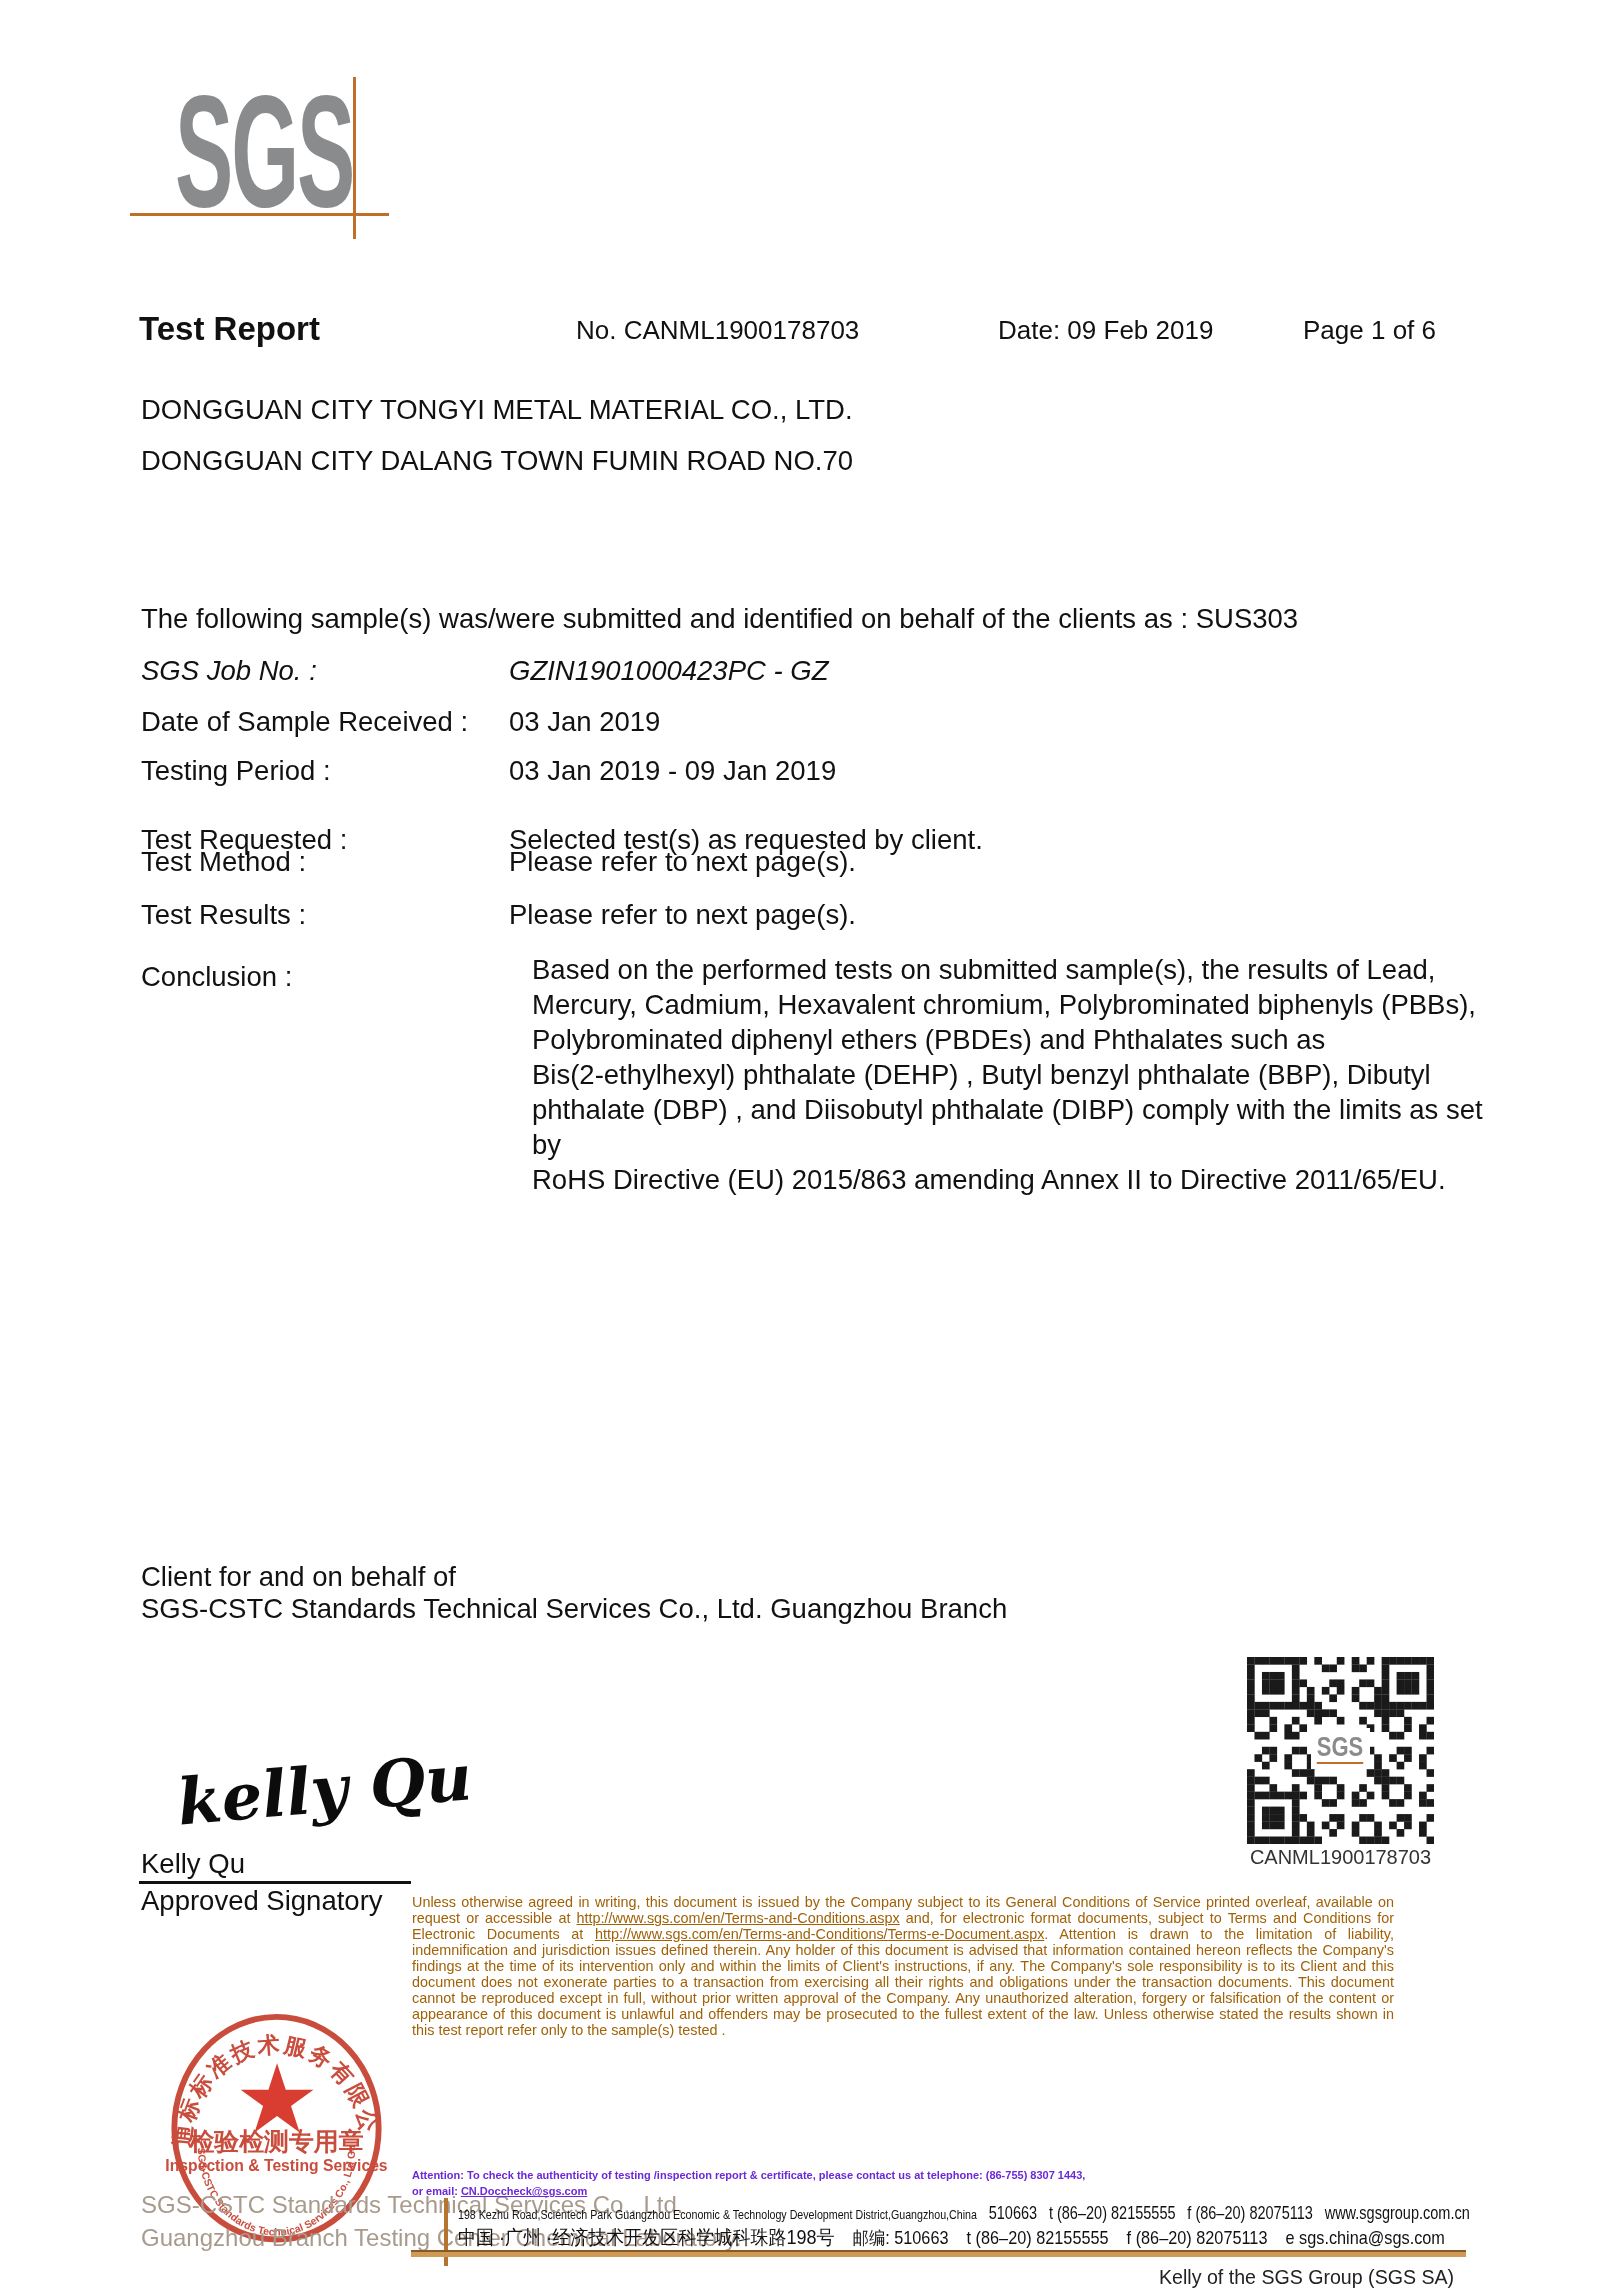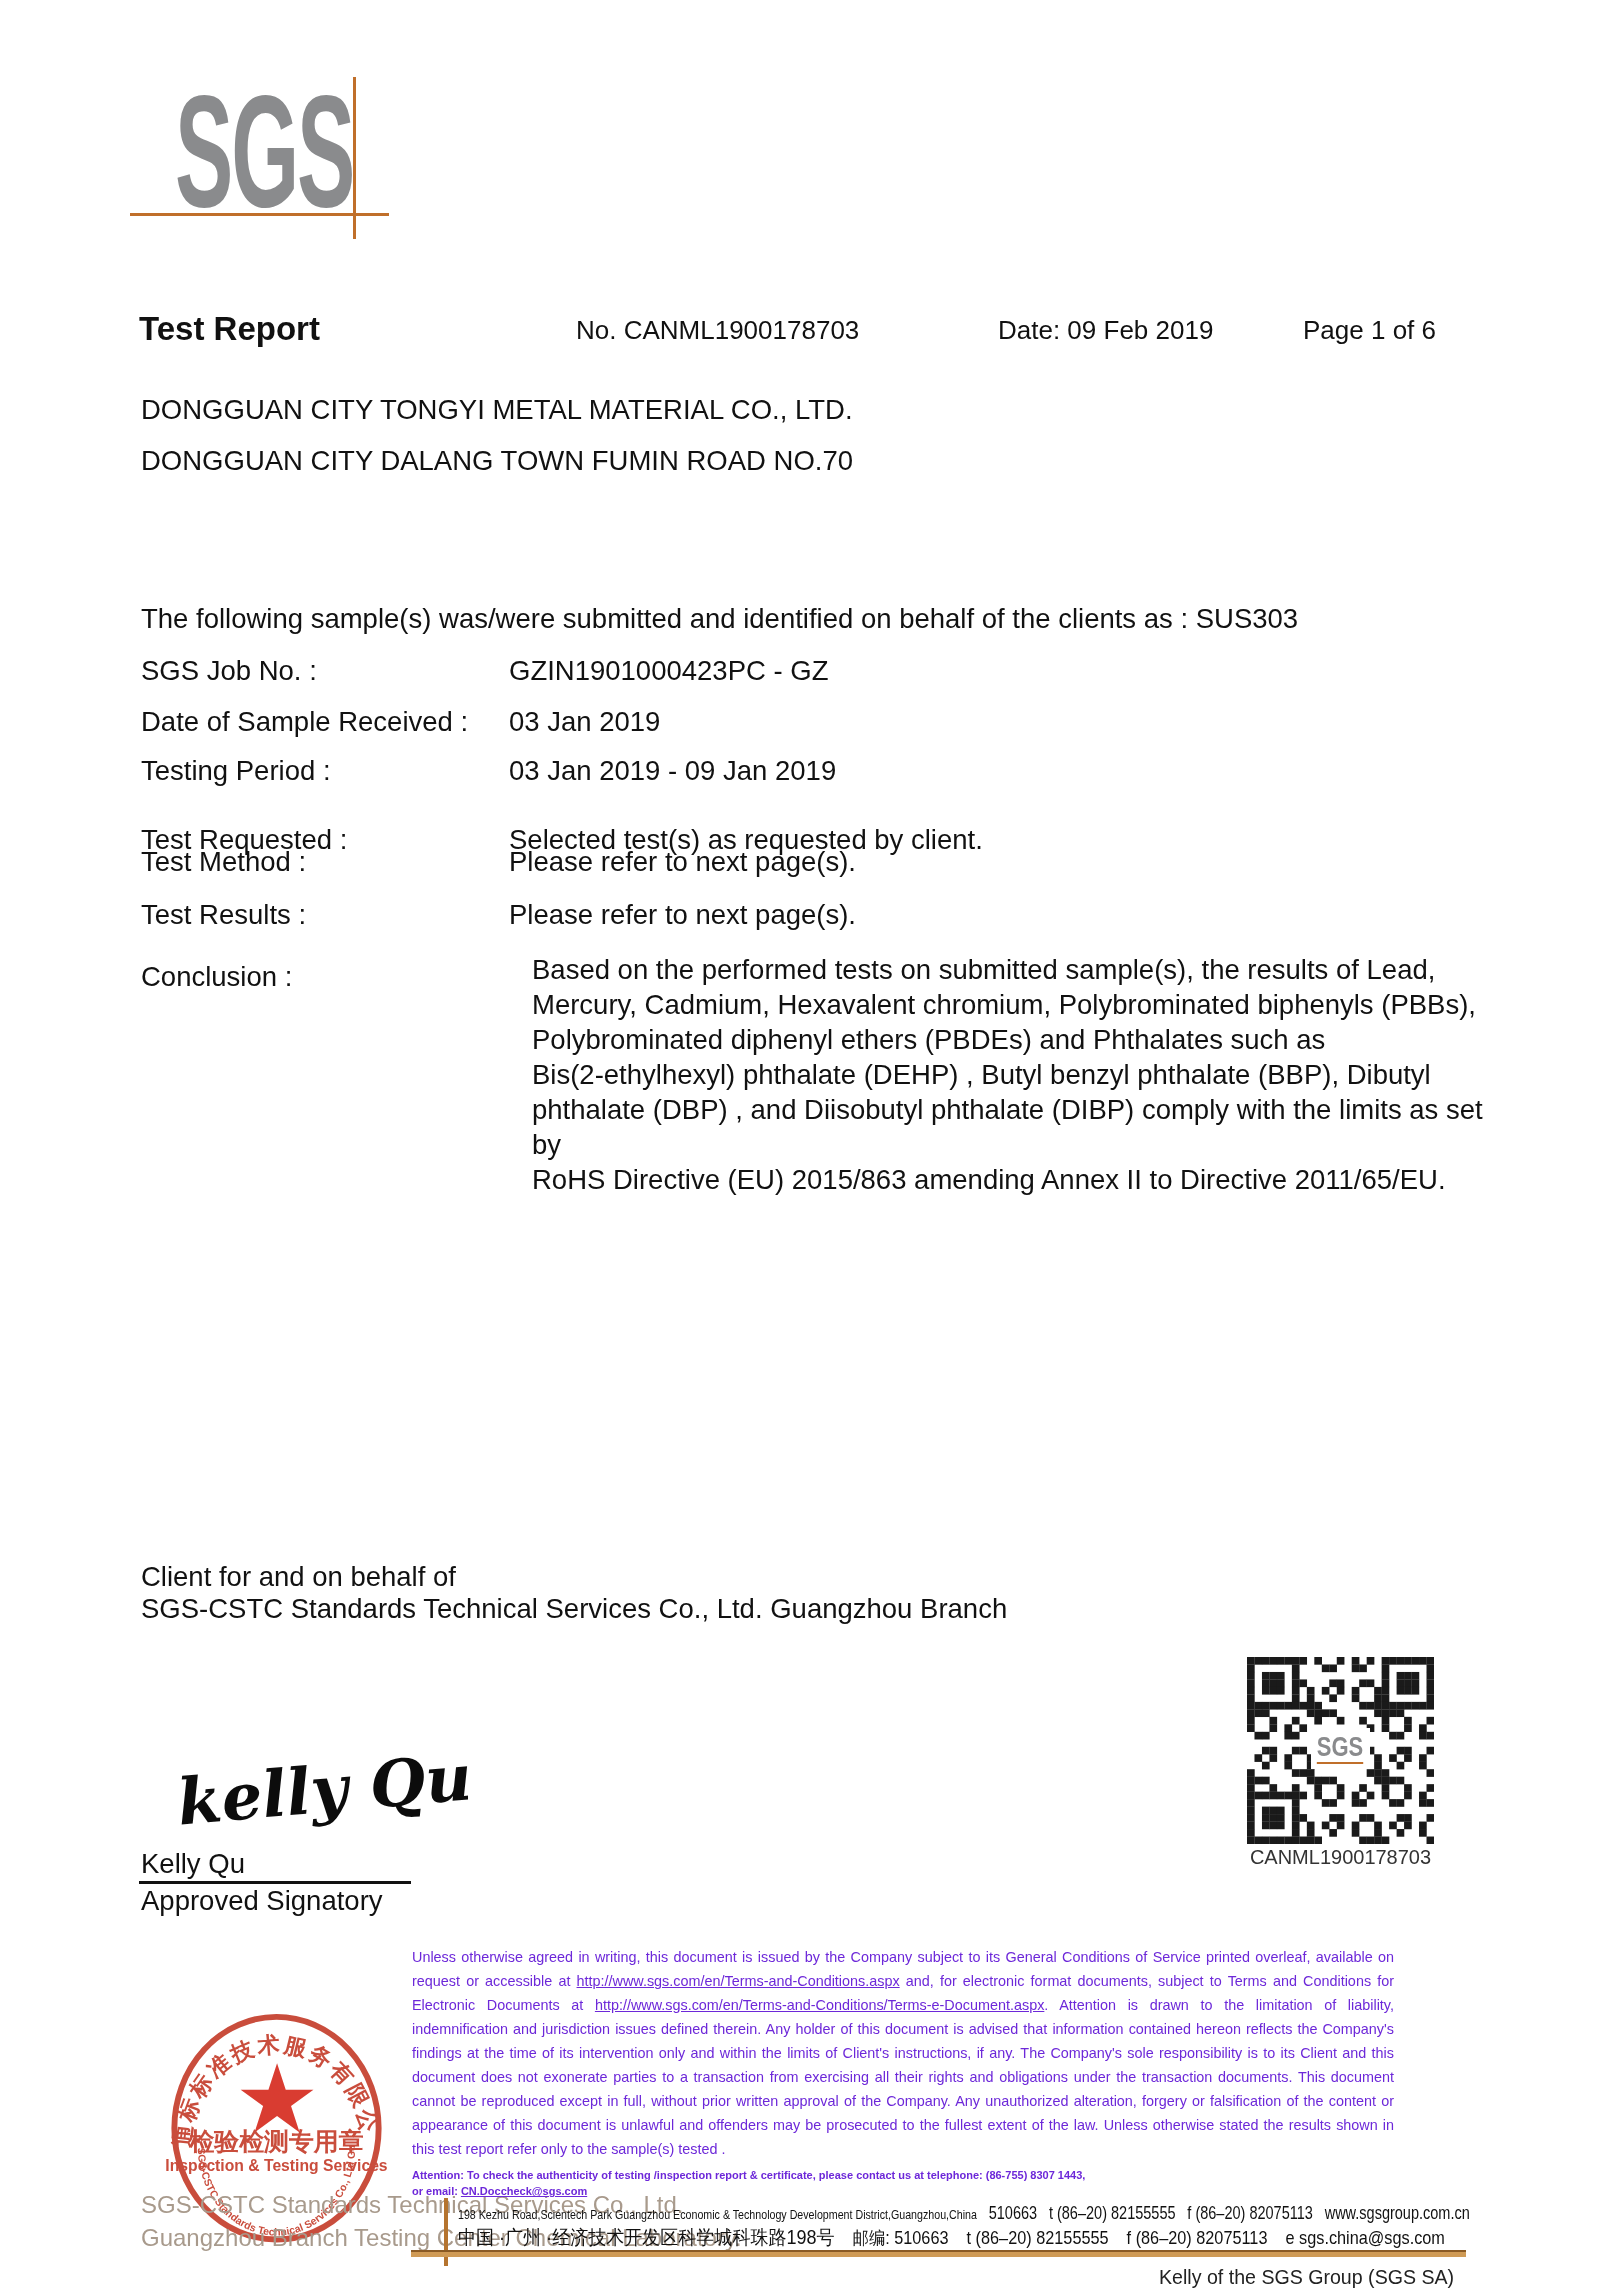--- a/index.html
+++ b/index.html
@@ -18,21 +18,21 @@
   .hdr-date { left:998px; top:315px; font-size:26px; }
   .hdr-page { left:1303px; top:315px; font-size:26px; }
 
   .body-42 { font-size:27.5px; }
   .client-1 { left:141px; top:394px; }
   .client-2 { left:141px; top:445px; }
   .intro    { left:141px; top:603px; }
 
   .row-label { left:141px; }
   .row-value { left:509px; }
-  .y1 { top:655px; } .y2 { top:706px; } .y3 { top:755px; }
+  .y1 { top:655px;font-style:italic; } .y2 { top:706px; } .y3 { top:755px; }
   .y4 { top:804px;margin-top:20px; } .y5 { top:846px; } .y6 { top:899px; }
   .ylabel7 { top:961px; }
   .concl-value { left:511px; top:952px; width:982px; font-size:27.5px; line-height:35px; white-space:pre-line;margin-left:21px; }
 
   .signed-1 { left:141px; top:1561px; }
   .signed-2 { left:141px; top:1593px; }
 
   .sig-svg  { left:167px; top:1731px; }
   .sig-rule { left:139px; top:1881px; width:272px; height:3.3px; background:#111; }
   .sig-name  { left:141px; top:1848px; }
@@ -40,21 +40,21 @@
 
   .qr-svg { left:1247px; top:1657px; }
   .qr-center { left:1311px; top:1728px; width:59px; height:41px; background:#fff; display:flex; align-items:center; justify-content:center; }
   .qr-center span { font-size:27.5px; font-weight:900; color:#8a8b8d; border-bottom:2px solid #c06f2a; line-height:1.05; transform:scaleX(0.8); }
   .qr-label { left:1247px; top:1846px; width:187px; text-align:center; font-size:20px; color:#333; }
 
   .stamp-svg { left:165px; top:2009px; opacity:0.9; }
   .gray-co-1 { left:141px; top:2191px; font-size:24px; color:#a89a8c; }
   .gray-co-2 { left:141px; top:2224px; font-size:24px; color:#a89a8c; }
 
-  .disclaimer { left:412px; top:1945px; width:982px; font-size:14.4px; line-height:24px; text-align:justify; color:#6d28d9; }
+  .disclaimer { left:412px; top:1894px; width:982px; font-size:14.4px; line-height:16px; text-align:justify; color:#a16207; }
   .disclaimer .u { text-decoration:underline; }
   .attention { left:412px; top:2167px; width:1021px; font-size:11px; line-height:16.4px; font-weight:bold; color:#6d28d9; }
   .attention .u { text-decoration:underline; }
 
   .footer-bar { left:444px; top:2198px; width:3.9px; height:68px; background:#b5742f; }
   .footer-en { left:458px; top:2203px; display:flex; align-items:baseline; gap:14.4px; white-space:nowrap; transform:scaleX(0.82); transform-origin:left top; }
   .footer-en .addr { font-size:13px; }
   .footer-en .big  { font-size:17.7px; }
   .footer-cn { left:458px; top:2224px; display:flex; align-items:baseline; gap:19.6px; white-space:nowrap; transform:scaleX(0.92); transform-origin:left top; }
   .footer-cn .cjk { font-size:19.6px; }

